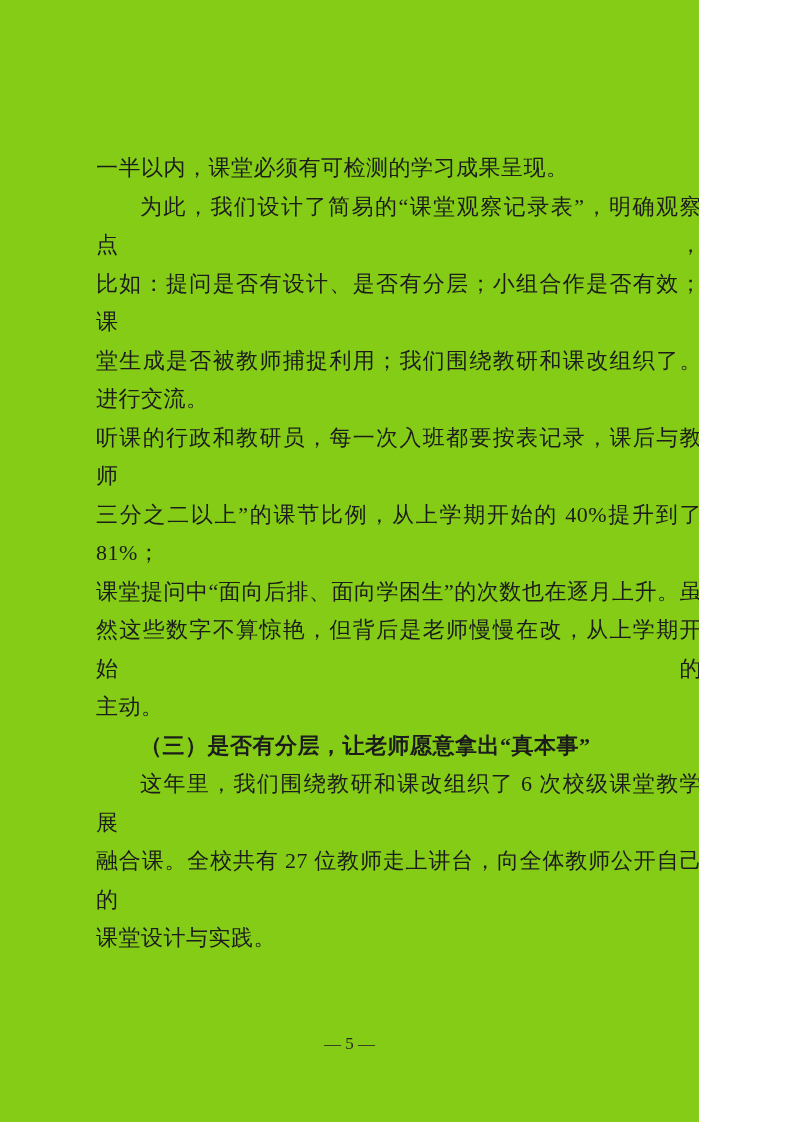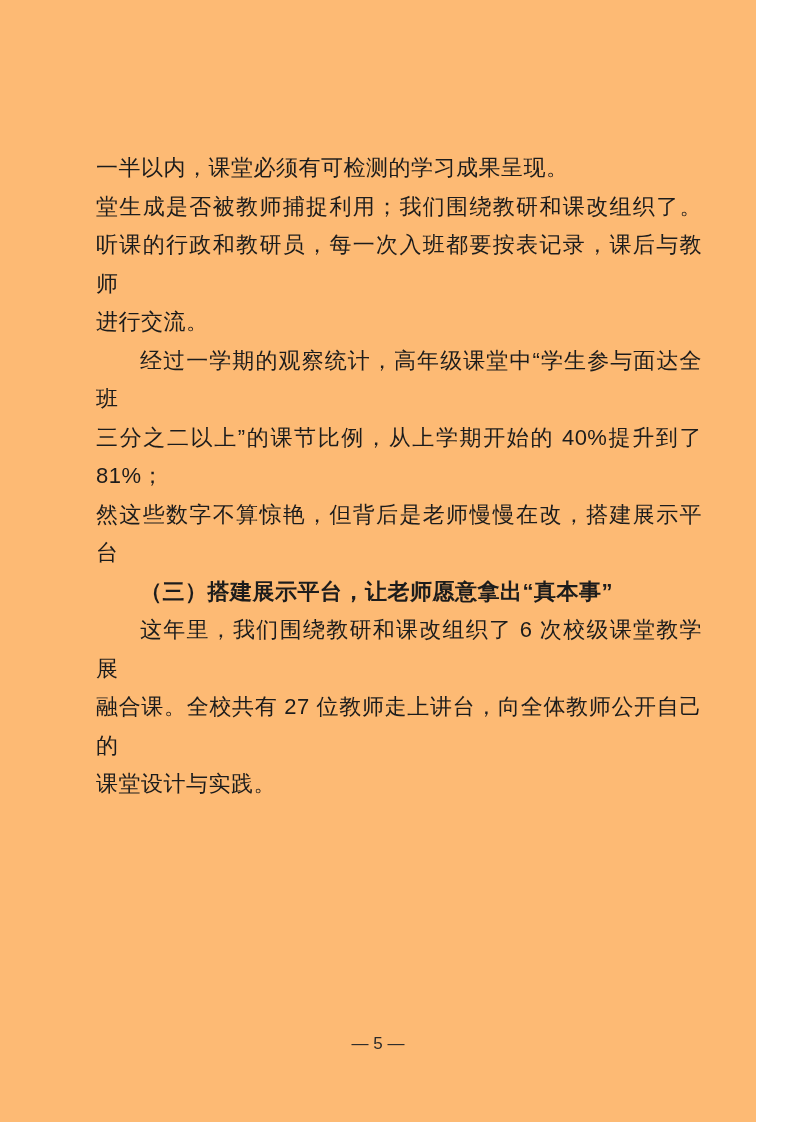--- a/index.html
+++ b/index.html
@@ -2,25 +2,25 @@
 <html><head>
 <meta charset="utf-8">
 <style>
   html, body {
     margin: 0;
     padding: 0;
     background: #ffffff;
   }
   .page {
     position: relative;
-    width: 756px;
+    width: 699px;
     height: 1122px;
-    background: #fdba74;
+    background: #84cc16;
     overflow: hidden;
-    font-family: Liberation Sans, sans-serif;
+    font-family: Liberation Serif, serif;
     color: #1c1c1c;
   }
   .text-block {
     position: absolute;
     left: 96px;
     top: 149px;
     width: 606px;
   }
   .line {
     font-size: 22px;
@@ -50,25 +50,28 @@
     line-height: 22px;
     color: #2a2a2a;
   }
 </style>
 </head>
 <body>
 
 <div class="page">
   <div class="text-block" id="text-block">
       <div class="line">一半以内，课堂必须有可检测的学习成果呈现。</div>
+      <div class="line indent fill">为此，我们设计了简易的“课堂观察记录表”，明确观察点，</div>
+      <div class="line fill">比如：提问是否有设计、是否有分层；小组合作是否有效；课</div>
       <div class="line fill">堂生成是否被教师捕捉利用；我们围绕教研和课改组织了。</div>
+      <div class="line">进行交流。</div>
       <div class="line fill">听课的行政和教研员，每一次入班都要按表记录，课后与教师</div>
-      <div class="line">进行交流。</div>
-      <div class="line indent fill">经过一学期的观察统计，高年级课堂中“学生参与面达全班</div>
       <div class="line fill">三分之二以上”的课节比例，从上学期开始的 40%提升到了 81%；</div>
-      <div class="line fill">然这些数字不算惊艳，但背后是老师慢慢在改，搭建展示平台</div>
-      <div class="line indent bold">（三）搭建展示平台，让老师愿意拿出“真本事”</div>
+      <div class="line fill">课堂提问中“面向后排、面向学困生”的次数也在逐月上升。虽</div>
+      <div class="line fill">然这些数字不算惊艳，但背后是老师慢慢在改，从上学期开始的</div>
+      <div class="line">主动。</div>
+      <div class="line indent bold">（三）是否有分层，让老师愿意拿出“真本事”</div>
       <div class="line indent fill">这年里，我们围绕教研和课改组织了 6 次校级课堂教学展</div>
       <div class="line fill">融合课。全校共有 27 位教师走上讲台，向全体教师公开自己的</div>
       <div class="line">课堂设计与实践。</div>
     </div>
   <div class="footer">— 5 —</div>
 </div>
 
 </body></html>

